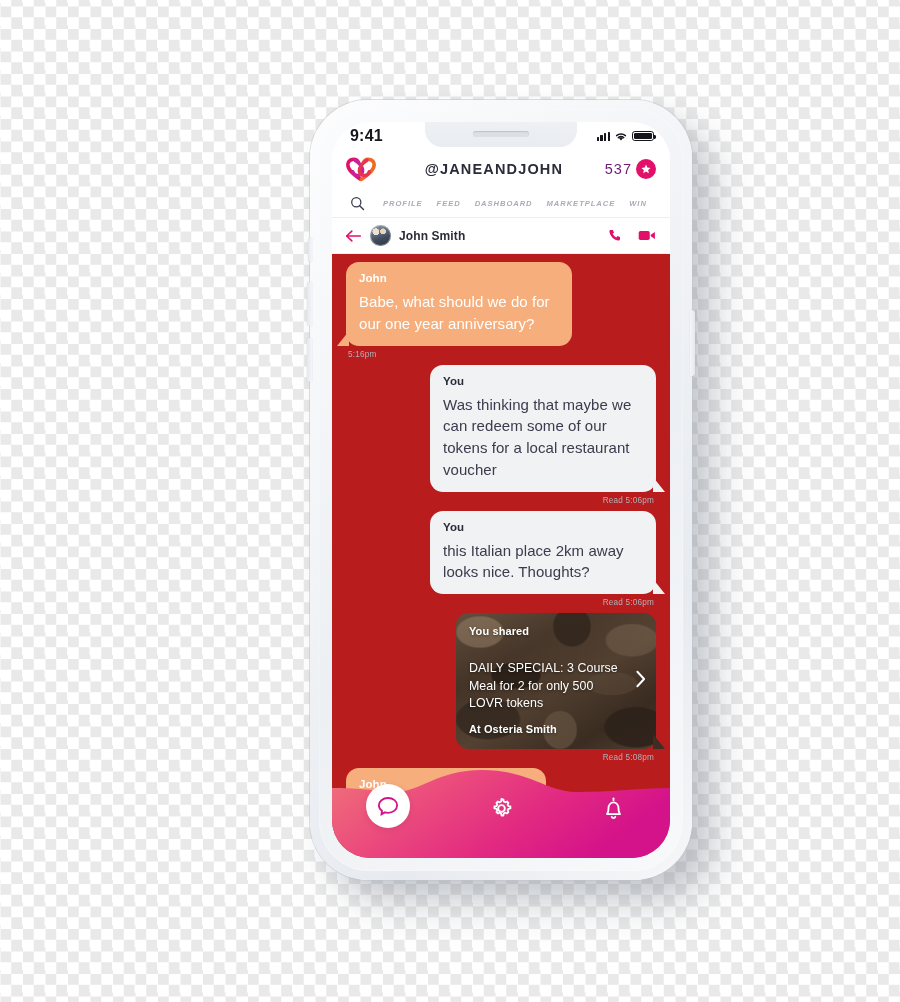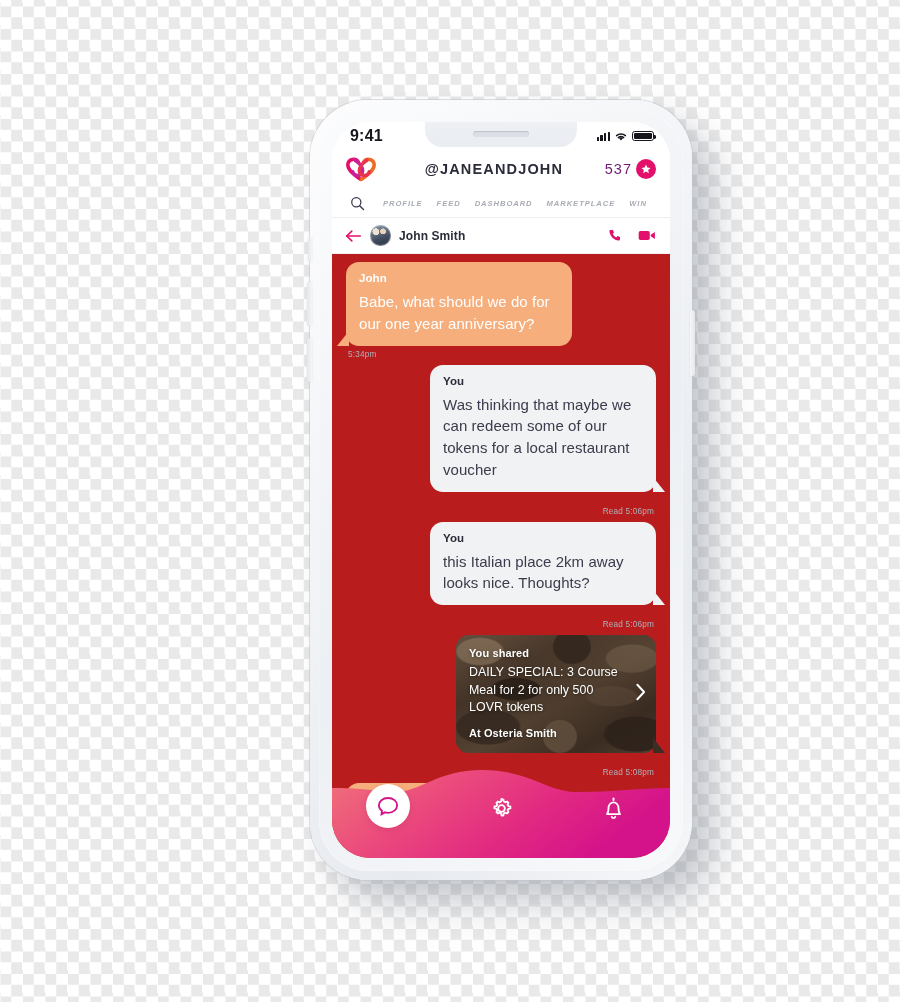--- a/index.html
+++ b/index.html
@@ -202,21 +202,21 @@
     position: absolute;
     left: 0; right: 0;
     top: 132px; bottom: 0;
     overflow: hidden;
     background: #b91c1c;
     padding: 8px 14px 0 14px;
   }
 
   .msg-row { display: flex; flex-direction: column; margin-bottom: 6px; }
   .msg-row.left  { align-items: flex-start; }
-  .msg-row.right { align-items: flex-end; gap: 11px; }
+  .msg-row.right { align-items: flex-end; }
 
   .bubble {
     position: relative;
     max-width: 226px;
     border-radius: 13px;
     padding: 10px 13px 11px 13px;
   }
   .bubble .b-author {
     font-size: 11.5px; font-weight: bold; margin-bottom: 7px; letter-spacing: 0.1px;
   }
@@ -292,21 +292,21 @@
       linear-gradient(150deg, #7c6550 0%, #584434 30%, #6a5440 55%, #453428 80%, #63503e 100%);
   }
   .card-inner::before {
     content:"";
     position:absolute; inset:0;
     background: linear-gradient(180deg, rgba(40,30,22,0.30) 0%, rgba(40,30,22,0.42) 55%, rgba(40,30,22,0.34) 100%);
   }
   .card-content { position: relative; z-index: 2; padding-right: 20px; }
   .card-shared {
     font-size: 11px; font-weight: bold; color: #ffffff;
-    margin-bottom: 5px; letter-spacing: 0.1px;
+    margin-bottom: 23px; letter-spacing: 0.1px;
     text-shadow: 0 1px 3px rgba(0,0,0,0.45);
   }
   .card-headline {
     font-size: 12.4px; line-height: 1.42; color: #ffffff;
     margin-bottom: 10px; letter-spacing: 0.05px;
     text-shadow: 0 1px 3px rgba(0,0,0,0.5);
   }
   .card-venue {
     font-size: 11px; font-weight: bold; color: #ffffff; letter-spacing: 0.1px;
     text-shadow: 0 1px 3px rgba(0,0,0,0.45);
@@ -452,21 +452,21 @@
       </span>
     </div>
 
     <div id="message-list">
 
       <div class="msg-row left">
         <div class="bubble incoming">
           <div class="b-author">John</div>
           <div class="b-text">Babe, what should we do for our one year anniversary?</div>
         </div>
-        <div class="msg-meta">5:34pm</div>
+        <div class="msg-meta">5:16pm</div>
       </div>
 
       <div class="msg-row right">
         <div class="bubble outgoing">
           <div class="b-author">You</div>
           <div class="b-text">Was thinking that maybe we can redeem some of our tokens for a  local restaurant voucher</div>
         </div>
         <div class="msg-meta">Read 5:06pm</div>
       </div>
 

